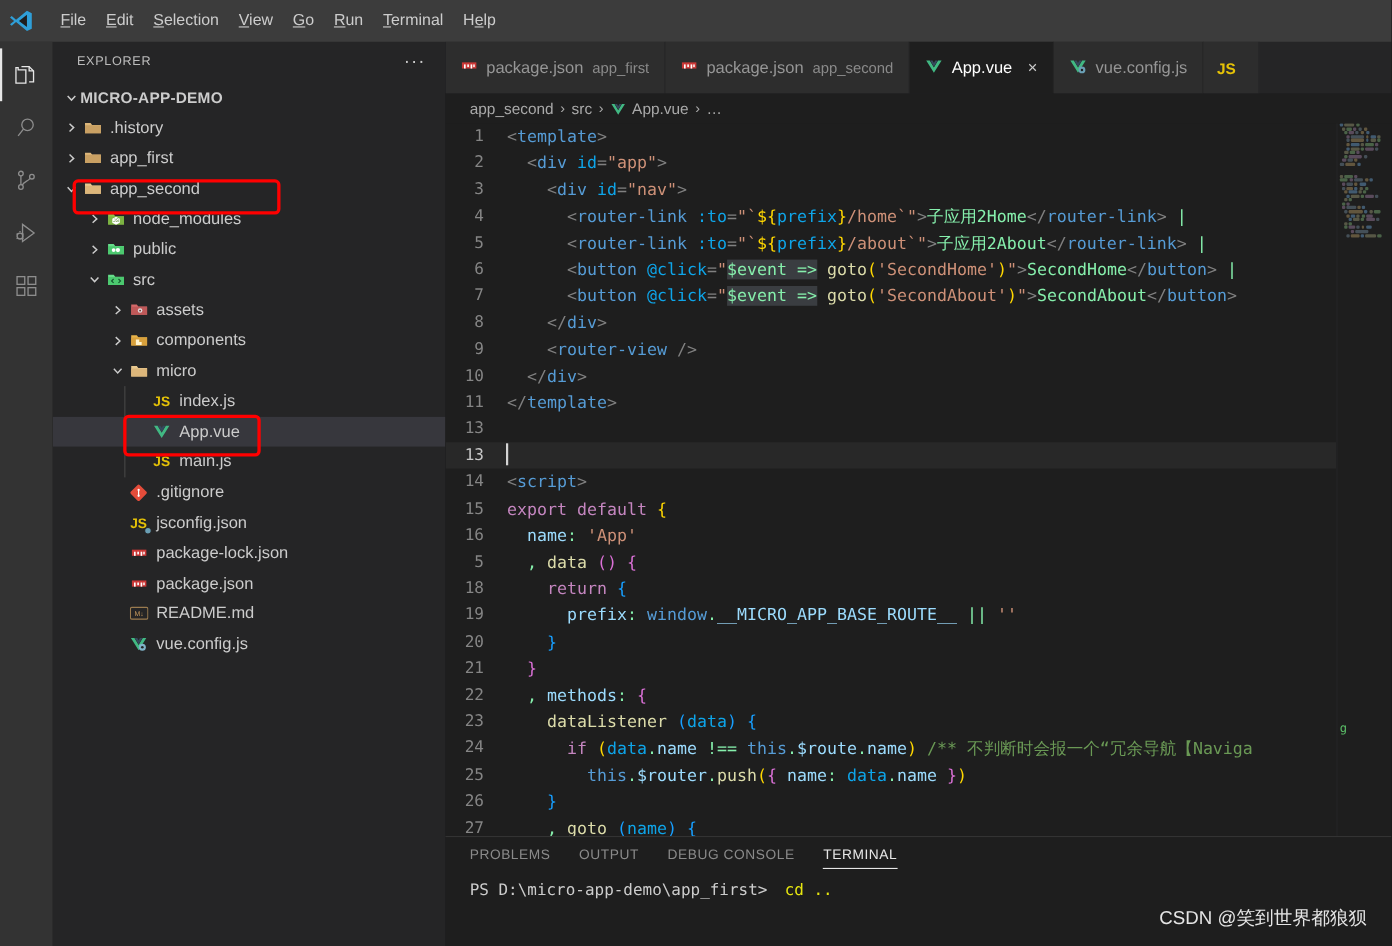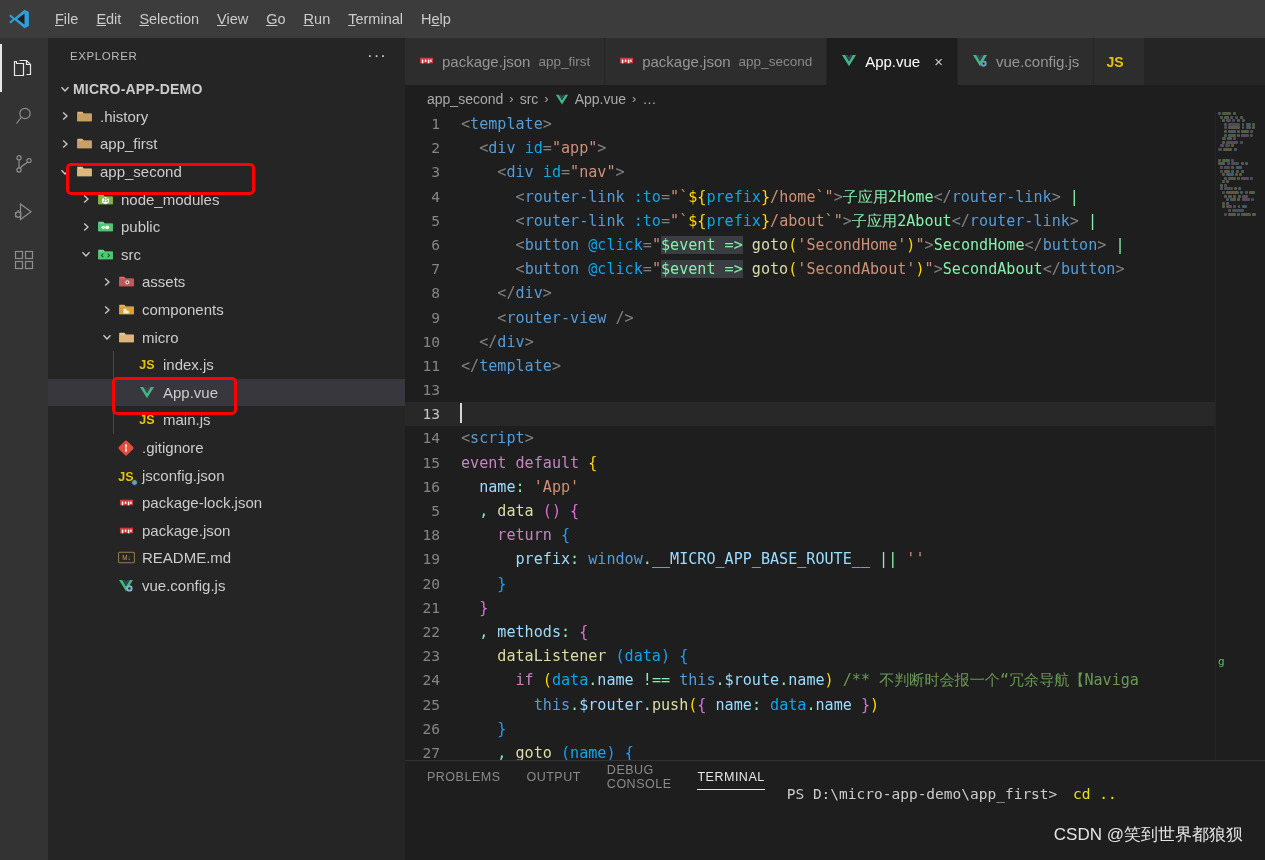--- a/index.html
+++ b/index.html
@@ -132,30 +132,30 @@
   .t-prop  { color: #9cdcfe; }
   .t-sel   { background: #3a3d41; }
 
   
   .minimap {
     width: 50px; flex: 0 0 50px; background: #1e1e1e; position: relative; overflow: hidden;
     border-left: 1px solid #252526;
   }
 
   
-  .panel { height: 100px; flex: 0 0 100px; background: #1e1e1e; display: flex; 
+  .panel { height: 100px; flex: 0 0 100px; background: #1e1e1e; display: flex; flex-direction: column;
            border-top: 1px solid #333; }
   .panel-tabs { height: 37px; display: flex; align-items: center; gap: 26px; padding-left: 22px; flex: 0 0 37px; }
   .ptab { font-size: 12.5px; letter-spacing: .5px; color: #8a8a8a; cursor: pointer; position: relative; padding-bottom: 6px; }
   .ptab.active { color: #e7e7e7; }
   .ptab.active::after {
     content: ""; position: absolute; left: 0; right: 0; bottom: 0; height: 1px; background: #e7e7e7;
   }
   .term-body { flex: 1; padding: 4px 0 0 22px; font-family: "DejaVu Sans Mono","Liberation Mono",monospace;
-               font-size: 14.5px; color: #cccccc; margin-top: 21px; }
+               font-size: 14.5px; color: #cccccc; }
   .term-cmd { color: #e5e510; }
   .term-path { color: #cccccc; }
 
   .watermark {
     position: absolute; right: 22px; bottom: 14px; font-size: 17px; color: #f0f0f0;
     opacity: .95; pointer-events: none; font-family: "Liberation Sans", sans-serif;
   }
 
   
   .redbox {
@@ -559,21 +559,21 @@
             <div class="cline"><span class="lnum">5</span><span class="ctext"><span class="t-pun">      &lt;</span><span class="t-tag">router-link</span><span class="t-txt"> </span><span class="t-attr">:to</span><span class="t-pun">=</span><span class="t-str">"`</span><span class="t-brY">${</span><span class="t-attr">prefix</span><span class="t-brY">}</span><span class="t-str">/about`"</span><span class="t-pun">&gt;</span><span class="t-txt">子应用2About</span><span class="t-pun">&lt;/</span><span class="t-tag">router-link</span><span class="t-pun">&gt;</span><span class="t-txt"> |</span></span></div>
             <div class="cline"><span class="lnum">6</span><span class="ctext"><span class="t-pun">      &lt;</span><span class="t-tag">button</span><span class="t-txt"> </span><span class="t-attr">@click</span><span class="t-pun">=</span><span class="t-str">"</span><span class="t-sel t-txt">$event =&gt;</span><span class="t-txt"> </span><span class="t-fn">goto</span><span class="t-brY">(</span><span class="t-str">'SecondHome'</span><span class="t-brY">)</span><span class="t-str">"</span><span class="t-pun">&gt;</span><span class="t-txt">SecondHome</span><span class="t-pun">&lt;/</span><span class="t-tag">button</span><span class="t-pun">&gt;</span><span class="t-txt"> |</span></span></div>
             <div class="cline"><span class="lnum">7</span><span class="ctext"><span class="t-pun">      &lt;</span><span class="t-tag">button</span><span class="t-txt"> </span><span class="t-attr">@click</span><span class="t-pun">=</span><span class="t-str">"</span><span class="t-sel t-txt">$event =&gt;</span><span class="t-txt"> </span><span class="t-fn">goto</span><span class="t-brY">(</span><span class="t-str">'SecondAbout'</span><span class="t-brY">)</span><span class="t-str">"</span><span class="t-pun">&gt;</span><span class="t-txt">SecondAbout</span><span class="t-pun">&lt;/</span><span class="t-tag">button</span><span class="t-pun">&gt;</span></span></div>
             <div class="cline"><span class="lnum">8</span><span class="ctext"><span class="t-pun">    &lt;/</span><span class="t-tag">div</span><span class="t-pun">&gt;</span></span></div>
             <div class="cline"><span class="lnum">9</span><span class="ctext"><span class="t-pun">    &lt;</span><span class="t-tag">router-view</span><span class="t-pun"> /&gt;</span></span></div>
             <div class="cline"><span class="lnum">10</span><span class="ctext"><span class="t-pun">  &lt;/</span><span class="t-tag">div</span><span class="t-pun">&gt;</span></span></div>
             <div class="cline"><span class="lnum">11</span><span class="ctext"><span class="t-pun">&lt;/</span><span class="t-tag">template</span><span class="t-pun">&gt;</span></span></div>
             <div class="cline"><span class="lnum">13</span><span class="ctext"></span></div>
             <div class="cline current"><span class="lnum">13</span><span class="ctext"><span class="caret"></span></span></div>
             <div class="cline"><span class="lnum">14</span><span class="ctext"><span class="t-pun">&lt;</span><span class="t-tag">script</span><span class="t-pun">&gt;</span></span></div>
-            <div class="cline"><span class="lnum">15</span><span class="ctext"><span class="t-kw">event</span><span class="t-txt"> </span><span class="t-kw">default</span><span class="t-txt"> </span><span class="t-brY">{</span></span></div>
+            <div class="cline"><span class="lnum">15</span><span class="ctext"><span class="t-kw">export</span><span class="t-txt"> </span><span class="t-kw">default</span><span class="t-txt"> </span><span class="t-brY">{</span></span></div>
             <div class="cline"><span class="lnum">16</span><span class="ctext"><span class="t-txt">  </span><span class="t-key">name</span><span class="t-txt">: </span><span class="t-str">'App'</span></span></div>
             <div class="cline"><span class="lnum">5</span><span class="ctext"><span class="t-txt">  , </span><span class="t-fn">data</span><span class="t-txt"> </span><span class="t-brP">()</span><span class="t-txt"> </span><span class="t-brP">{</span></span></div>
             <div class="cline"><span class="lnum">18</span><span class="ctext"><span class="t-txt">    </span><span class="t-kw">return</span><span class="t-txt"> </span><span class="t-brB">{</span></span></div>
             <div class="cline"><span class="lnum">19</span><span class="ctext"><span class="t-txt">      </span><span class="t-key">prefix</span><span class="t-txt">: </span><span class="t-this">window</span><span class="t-txt">.</span><span class="t-prop">__MICRO_APP_BASE_ROUTE__</span><span class="t-txt"> </span><span class="t-txt">||</span><span class="t-txt"> </span><span class="t-str">''</span></span></div>
             <div class="cline"><span class="lnum">20</span><span class="ctext"><span class="t-txt">    </span><span class="t-brB">}</span></span></div>
             <div class="cline"><span class="lnum">21</span><span class="ctext"><span class="t-txt">  </span><span class="t-brP">}</span></span></div>
             <div class="cline"><span class="lnum">22</span><span class="ctext"><span class="t-txt">  , </span><span class="t-key">methods</span><span class="t-txt">: </span><span class="t-brP">{</span></span></div>
             <div class="cline"><span class="lnum">23</span><span class="ctext"><span class="t-txt">    </span><span class="t-fn">dataListener</span><span class="t-txt"> </span><span class="t-brB">(</span><span class="t-attr">data</span><span class="t-brB">)</span><span class="t-txt"> </span><span class="t-brB">{</span></span></div>
             <div class="cline"><span class="lnum">24</span><span class="ctext"><span class="t-txt">      </span><span class="t-kw">if</span><span class="t-txt"> </span><span class="t-brY">(</span><span class="t-attr">data</span><span class="t-txt">.</span><span class="t-prop">name</span><span class="t-txt"> !== </span><span class="t-this">this</span><span class="t-txt">.</span><span class="t-prop">$route</span><span class="t-txt">.</span><span class="t-prop">name</span><span class="t-brY">)</span><span class="t-txt"> </span><span class="t-cmt">/** 不判断时会报一个“冗余导航【Naviga</span></span></div>
             <div class="cline"><span class="lnum">25</span><span class="ctext"><span class="t-txt">        </span><span class="t-this">this</span><span class="t-txt">.</span><span class="t-prop">$router</span><span class="t-txt">.</span><span class="t-fn">push</span><span class="t-brY">(</span><span class="t-brP">{</span><span class="t-txt"> </span><span class="t-key">name</span><span class="t-txt">: </span><span class="t-attr">data</span><span class="t-txt">.</span><span class="t-prop">name</span><span class="t-txt"> </span><span class="t-brP">}</span><span class="t-brY">)</span></span></div>

